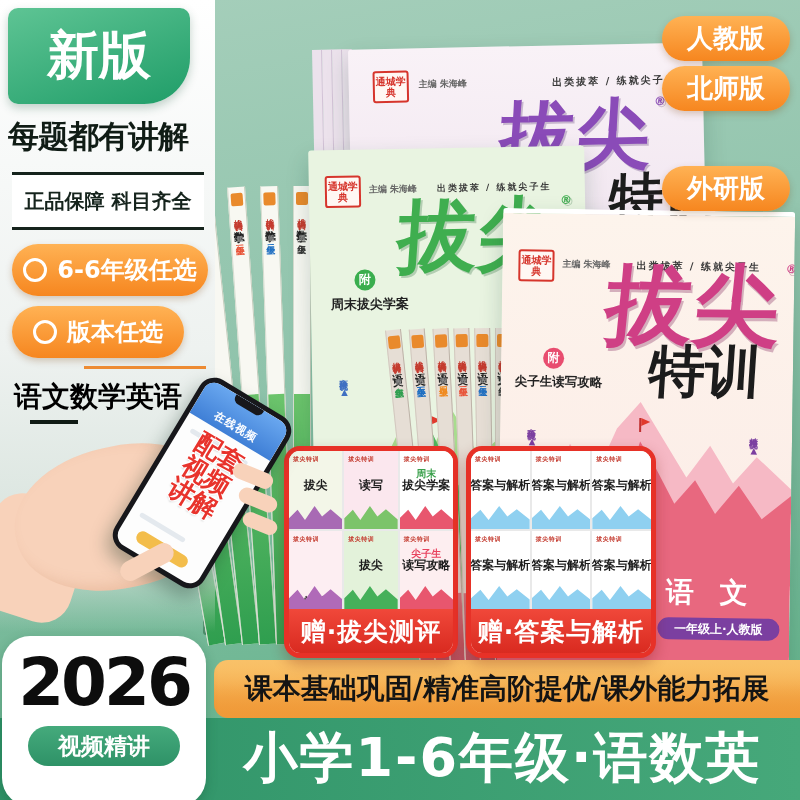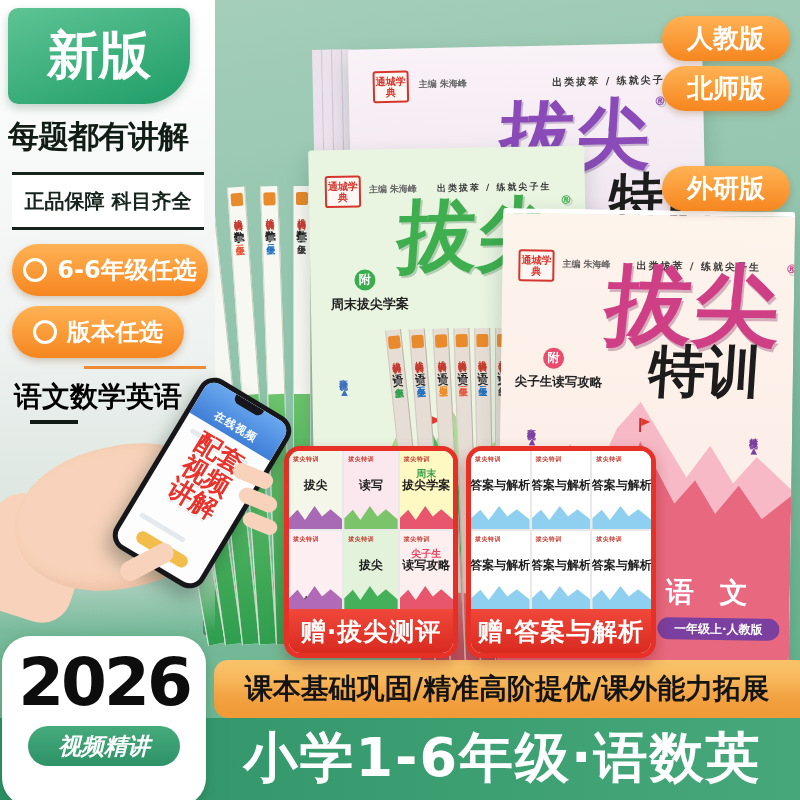--- a/index.html
+++ b/index.html
@@ -41,21 +41,21 @@
   .app-line{position:absolute;left:10px;width:70%;height:5px;background:#e4e9ee;border-radius:3px;}
   .yellow-pill{position:absolute;left:50%;transform:translateX(-50%);bottom:10px;width:58px;height:13px;background:#f3bd4b;border-radius:7px;}
   .phone-overlay{position:absolute;left:0;top:46px;width:100%;text-align:center;z-index:4;
     color:#e8332c;font-size:26px;font-weight:900;line-height:1.02;
     text-shadow:-1px -1px 0 #fff,1px -1px 0 #fff,-1px 1px 0 #fff,1px 1px 0 #fff,0 2px 2px rgba(0,0,0,.15);}
   
   .year-box{position:absolute;left:2px;top:636px;width:204px;height:170px;background:#fff;border-radius:28px;z-index:45;
     box-shadow:0 4px 12px rgba(20,80,50,.3);display:flex;flex-direction:column;align-items:center;justify-content:flex-start;padding-top:14px;box-sizing:border-box;}
   .year-num{font-size:66px;font-weight:900;color:#0d0d0d;letter-spacing:-3px;line-height:1;}
   .year-pill{margin-top:10px;width:152px;height:40px;border-radius:999px;background:linear-gradient(180deg,#45aa7c,#2e9267);
-    color:#fff;font-size:23px;font-weight:800;display:flex;align-items:center;justify-content:center;font-style:italic;}
+    color:#fff;font-size:23px;font-weight:800;display:flex;align-items:center;justify-content:center;}
   
   .vpill{position:absolute;left:662px;width:128px;height:45px;font-size:26px;z-index:30;}
   
   .book{position:absolute;box-shadow:0 10px 22px rgba(25,70,48,.22);border-radius:3px;}
   .brandlogo{position:absolute;width:36px;height:32px;border:2px solid #d6352c;border-radius:3px;background:#fff7f3;
     color:#d6352c;font-size:10px;font-weight:900;line-height:1.15;display:flex;align-items:center;justify-content:center;text-align:center;padding:1px;box-sizing:border-box;}
   .editor{position:absolute;font-size:9px;color:#666;font-weight:600;white-space:nowrap;}
   .slogan{position:absolute;font-size:10px;color:#3a3a3a;font-weight:700;letter-spacing:2px;white-space:nowrap;}
   .big-title{position:absolute;font-weight:900;transform:skewX(-5deg);line-height:1;white-space:nowrap;}
   .reg{font-size:12px;vertical-align:top;font-weight:700;}
@@ -271,21 +271,21 @@
         <div class="maccent" style="color:#3aa04b;"></div>
         <div class="mtitle">拔尖</div>
         <div class="mmtn" style="background:#a86ab4;"></div>
         </div>
       <div class="mini" style="background:#fbe7ee;">
         <div class="mlogo">拔尖特训</div>
         <div class="maccent" style="color:#3aa04b;"></div>
         <div class="mtitle">读写</div>
         <div class="mmtn" style="background:#7cc46a;"></div>
         </div>
-      <div class="mini" style="background:#fef9c3;">
+      <div class="mini" style="background:#ffffff;">
         <div class="mlogo">拔尖特训</div>
         <div class="maccent" style="color:#3aa04b;">周末</div>
         <div class="mtitle">拔尖学案</div>
         <div class="mmtn" style="background:#e8566e;"></div>
         </div>
       <div class="mini" style="background:#fdeef2;justify-content:flex-end;">
         <div class="mlogo">拔尖特训</div>
         <div class="maccent" style="color:#e8435e;"></div>
         <div class="mtitle">阅读</div>
         <div class="mmtn" style="background:#b06ab8;"></div>

